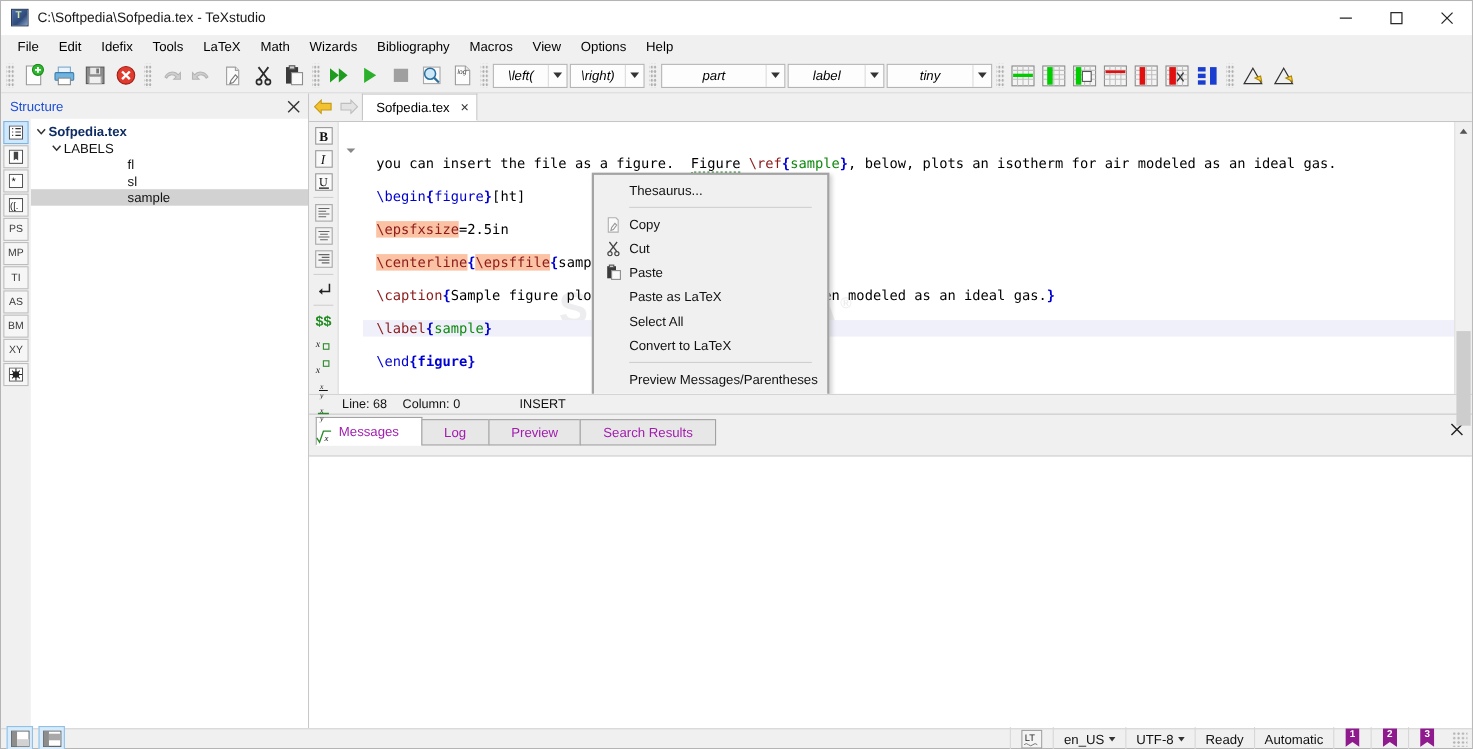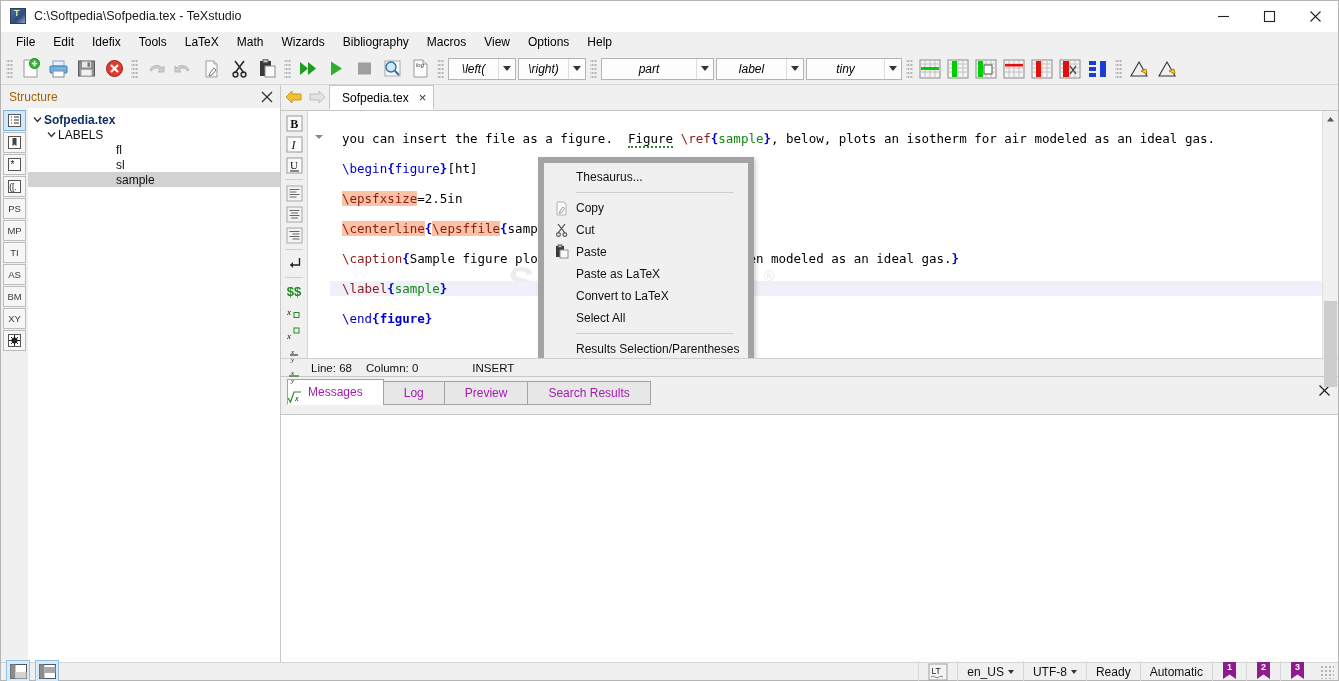--- a/index.html
+++ b/index.html
@@ -138,21 +138,21 @@
     flex: none;
     border-right: 1px solid #c8c8c8;
   }
   .dock-header {
     height: 23px;
     display: flex; align-items: center;
     padding: 0 4px 0 8px;
     font-size: 12px;
     background: #f0f0f0;
   }
-  .dock-title { flex: 1; color: #a16207; }
+  .dock-title { flex: 1; color: #1d4ed8; }
   .dock-close {
     width: 18px; height: 18px;
     display: flex; align-items: center; justify-content: center;
     color: #333;
   }
   .dock-body { flex: 1; display: flex; min-height: 0; }
   .vtoolbar {
     width: 27px;
     background: #f0f0f0;
     padding-top: 2px;
@@ -255,21 +255,21 @@
     background: #ffffff;
   }
   .code-lines {
     position: absolute;
     left: 22px; top: 0; right: 0; bottom: 0;
     font-family: "DejaVu Sans Mono", monospace;
     font-size: 12.5px;
     line-height: 15px;
     white-space: pre;
     color: #000;
-    padding-top: 5px;
+    padding-top: 15px;
   }
   .ln { height: 15px; padding-left: 12px; }
   .ln.hl-line { background: #f0f0fb; }
   .kw { color: #0000d0; font-weight: normal; }
   .kw2 { color: #8b1a1a; }
   .brace { color: #0000d0; font-weight: bold; }
   .arg { color: #0f8a0f; }
   .sel-orange { background: #fbc2a4; }
   .spell-g { border-bottom: 2px dotted #2a8a2a; }
 
@@ -304,21 +304,21 @@
   .sb-thumb {
     position: absolute;
     left: 1px; right: 1px;
     background: #cdcdcd;
   }
 
   
   .ctxmenu {
     position: absolute;
     background: #f0f0f0;
-    border: 6px solid #a3a3a3;
+    border: 2px solid #a3a3a3;
     box-shadow: 2px 2px 4px rgba(0,0,0,0.18);
     padding: 3px 0;
     z-index: 50;
     min-width: 216px;
     font-size: 12px;
   }
   .ctx-item {
     height: 22px;
     display: flex; align-items: center;
     padding-left: 4px;
@@ -942,30 +942,30 @@
                   </svg>
               </span>
               <span>Paste</span>
             </div>
             <div class="ctx-item">
               <span class="ctx-ico"></span>
               <span>Paste as LaTeX</span>
             </div>
             <div class="ctx-item">
               <span class="ctx-ico"></span>
-              <span>Convert to LaTeX</span>
+              <span>Select All</span>
             </div>
             <div class="ctx-item">
               <span class="ctx-ico"></span>
-              <span>Select All</span>
+              <span>Convert to LaTeX</span>
             </div>
             <div class="ctx-sep"></div>
             <div class="ctx-item">
               <span class="ctx-ico"></span>
-              <span>Results Selection/Parentheses</span>
+              <span>Preview Messages/Parentheses</span>
             </div>
 
           </div>
         </div>
 
         <div class="vscroll">
           <div class="sb-arrow">
             <svg width="9" height="9" viewBox="0 0 9 9">
                 <path d="M4.5 2l3.5 4.5H1z" fill="#555"></path>
               </svg>

